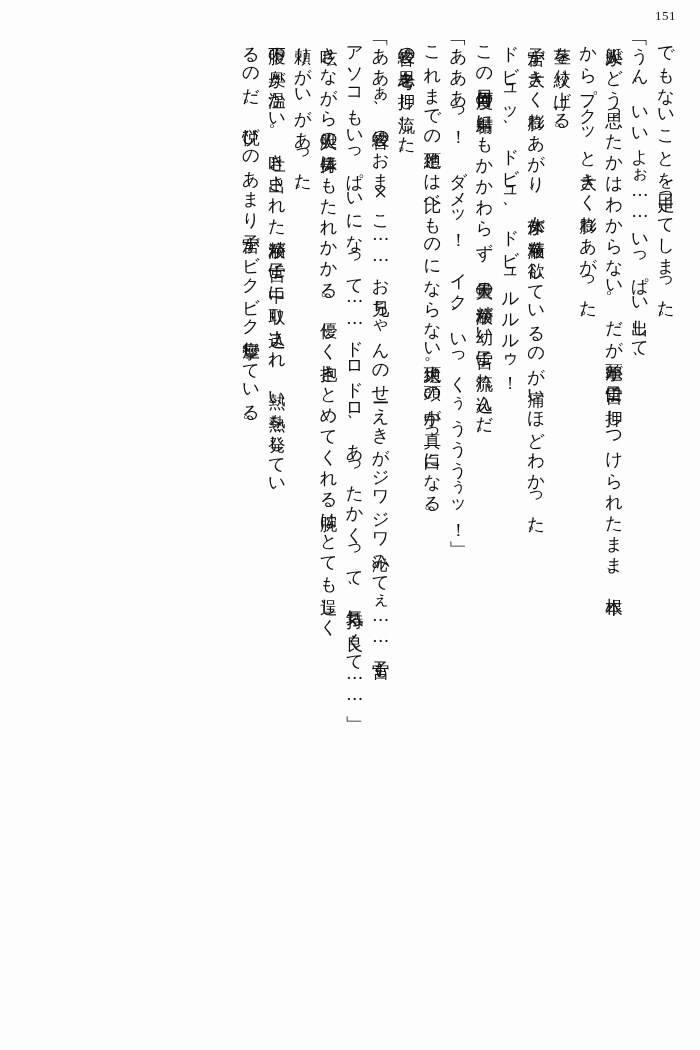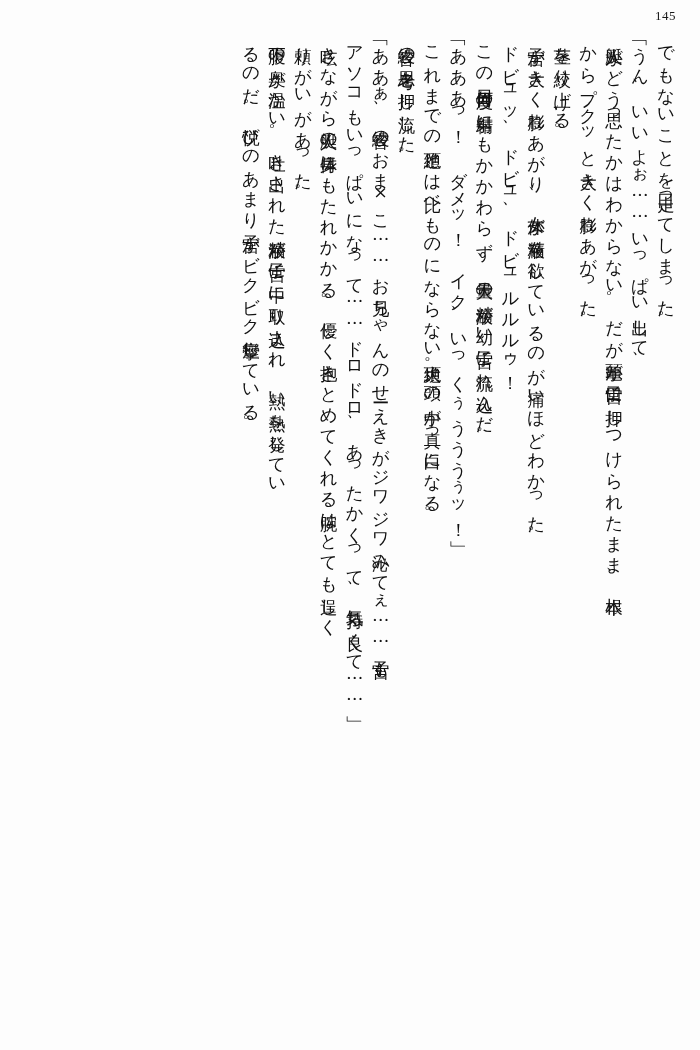--- a/index.html
+++ b/index.html
@@ -47,21 +47,21 @@
     white-space: pre;
     font-family: "DejaVu Serif", serif;
     padding: 0 4.1px;
     box-sizing: border-box;
   }
 </style>
 </head>
 <body>
 
 <div id="page">
-  <div id="page-number">145</div>
+  <div id="page-number">151</div>
   <div id="text-body">
       <div class="column">でもないことを口走ってしまった。</div>
       <div class="column">「うん、いいよぉ……いっぱい出して、</div>
       <div class="column">艇人がどう思ったかはわからない。だが亀頭が子宮口に押しつけられたまま、根本</div>
       <div class="column">からプクッと大きく膨れあがった。</div>
       <div class="column">茎を絞り上げる。</div>
       <div class="column">子宮が大きく膨れあがり、女体が精液を欲しているのが痛いほどわかった。</div>
       <div class="column">ドビュッ、ドビュ、ドビュルルルゥ！</div>
       <div class="column">この日何度目の射精にもかかわらず、大量の精液が幼い子宮に流れ込んだ。</div>
       <div class="column">「あああっ！ ダメッ！ イク、いっくぅうううぅッ！」</div>

